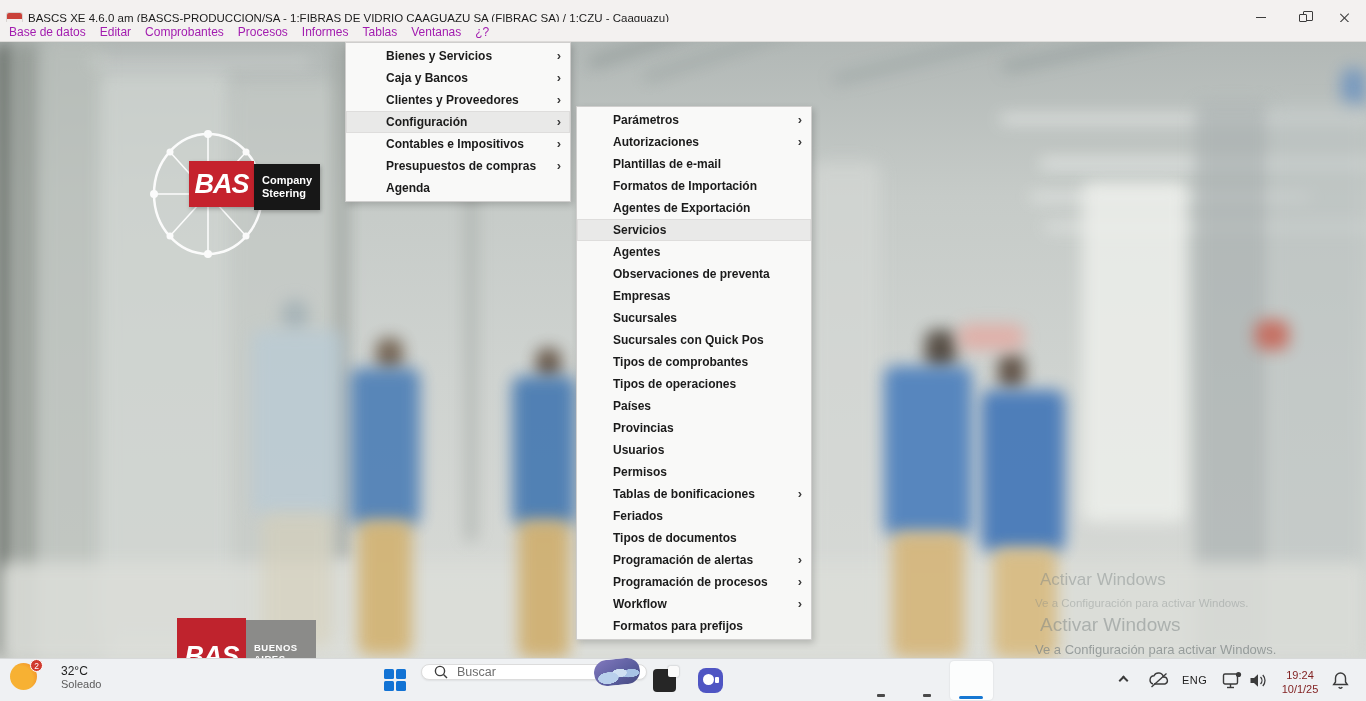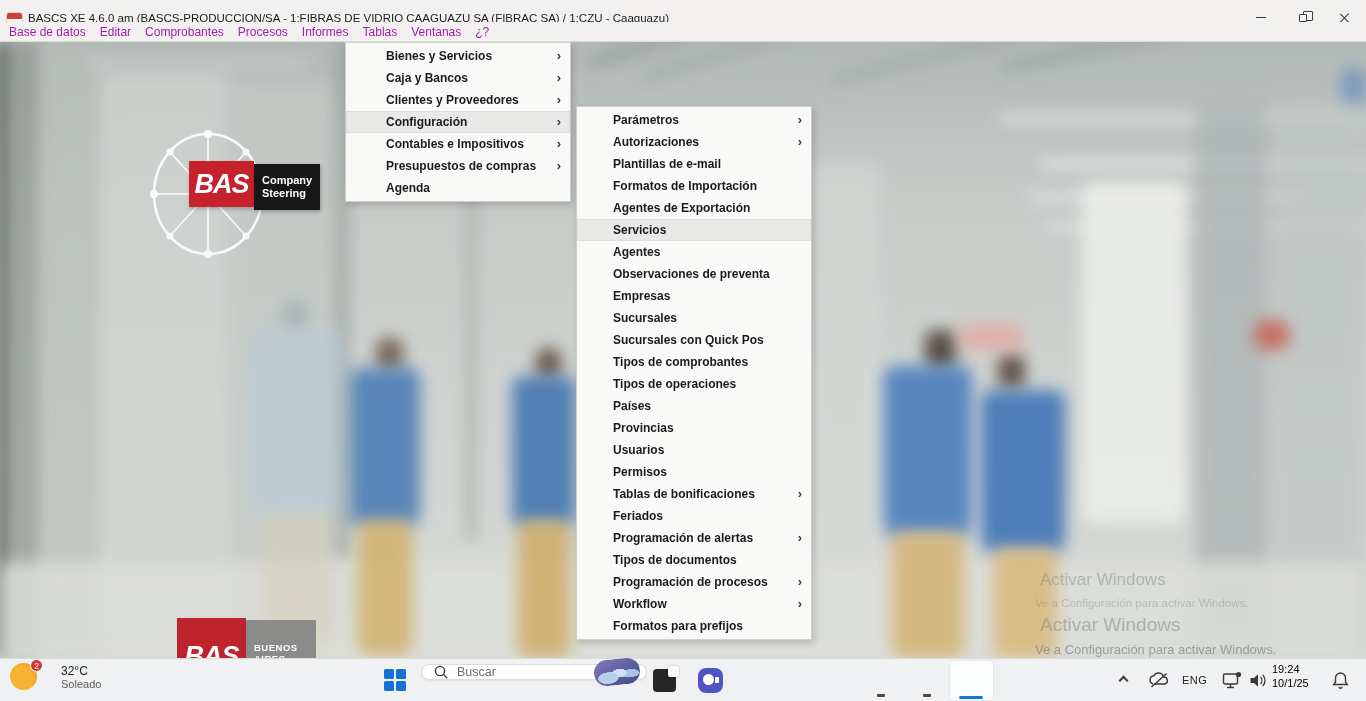--- a/index.html
+++ b/index.html
@@ -76,21 +76,21 @@
   .dark-app::after { content:""; position:absolute; right:-3px; top:-3px; width:11px; height:11px; background:#fafafa; border-radius:2px; box-shadow:0 0 2px rgba(0,0,0,.3); }
   .chat-app { position:absolute; left:698px; top:9px; width:25px; height:25px; background:#4f55c3; border-radius:8px; }
   .chat-app::before { content:""; position:absolute; left:5px; top:6px; width:11px; height:11px; border-radius:50%; background:#fff; }
   .chat-app::after { content:""; position:absolute; right:4px; top:9px; width:4px; height:6px; background:#fff; border-radius:1px; }
   .dash { position:absolute; top:35px; width:8px; height:2.5px; background:#4a4a4a; border-radius:1px; }
   .active-app { position:absolute; left:950px; top:2px; width:43px; height:39px; background:#fcfdfd; border-radius:4px; box-shadow:0 0 2px rgba(0,0,0,.12); }
   .active-app::after { content:""; position:absolute; left:9px; bottom:1px; width:24px; height:3px; background:#1677d2; border-radius:2px; }
   .tray-chevron { position:absolute; left:1120px; top:18px; width:7px; height:7px; border:solid #3b3b3b; border-width:2px 2px 0 0; transform:rotate(-45deg); }
   .tray-svg { position:absolute; }
   .lang { position:absolute; left:1182px; top:15px; font-size:11px; color:#222; letter-spacing:.5px; }
-  .clock { position:absolute; left:1272px; top:3px; width:56px; text-align:left; color:#000000; }
+  .clock { position:absolute; left:1272px; top:9px; width:56px; text-align:center; color:#7f1d1d; }
   .clock div { font-size:11px; line-height:1.3; }
 </style>
 </head>
 <body>
 
 <div class="stage">
 
   <div class="titlebar">
     <div class="app-icon"></div>
     <div class="title-text">BASCS XE 4.6.0 am (BASCS-PRODUCCION/SA - 1:FIBRAS DE VIDRIO CAAGUAZU SA (FIBRAC SA) / 1:CZU - Caaguazu)</div>
@@ -332,27 +332,27 @@
           <span>Tablas de bonificaciones</span>
           <span class="sub-arrow"></span>
         </div>
 
         <div class="menu-row">
           <span>Feriados</span>
 
         </div>
 
         <div class="menu-row">
+          <span>Tipos de documentos</span>
+
+        </div>
+
+        <div class="menu-row">
           <span>Programación de alertas</span>
           <span class="sub-arrow"></span>
-        </div>
-
-        <div class="menu-row">
-          <span>Tipos de documentos</span>
-
         </div>
 
         <div class="menu-row">
           <span>Programación de procesos</span>
           <span class="sub-arrow"></span>
         </div>
 
         <div class="menu-row">
           <span>Workflow</span>
           <span class="sub-arrow"></span>

